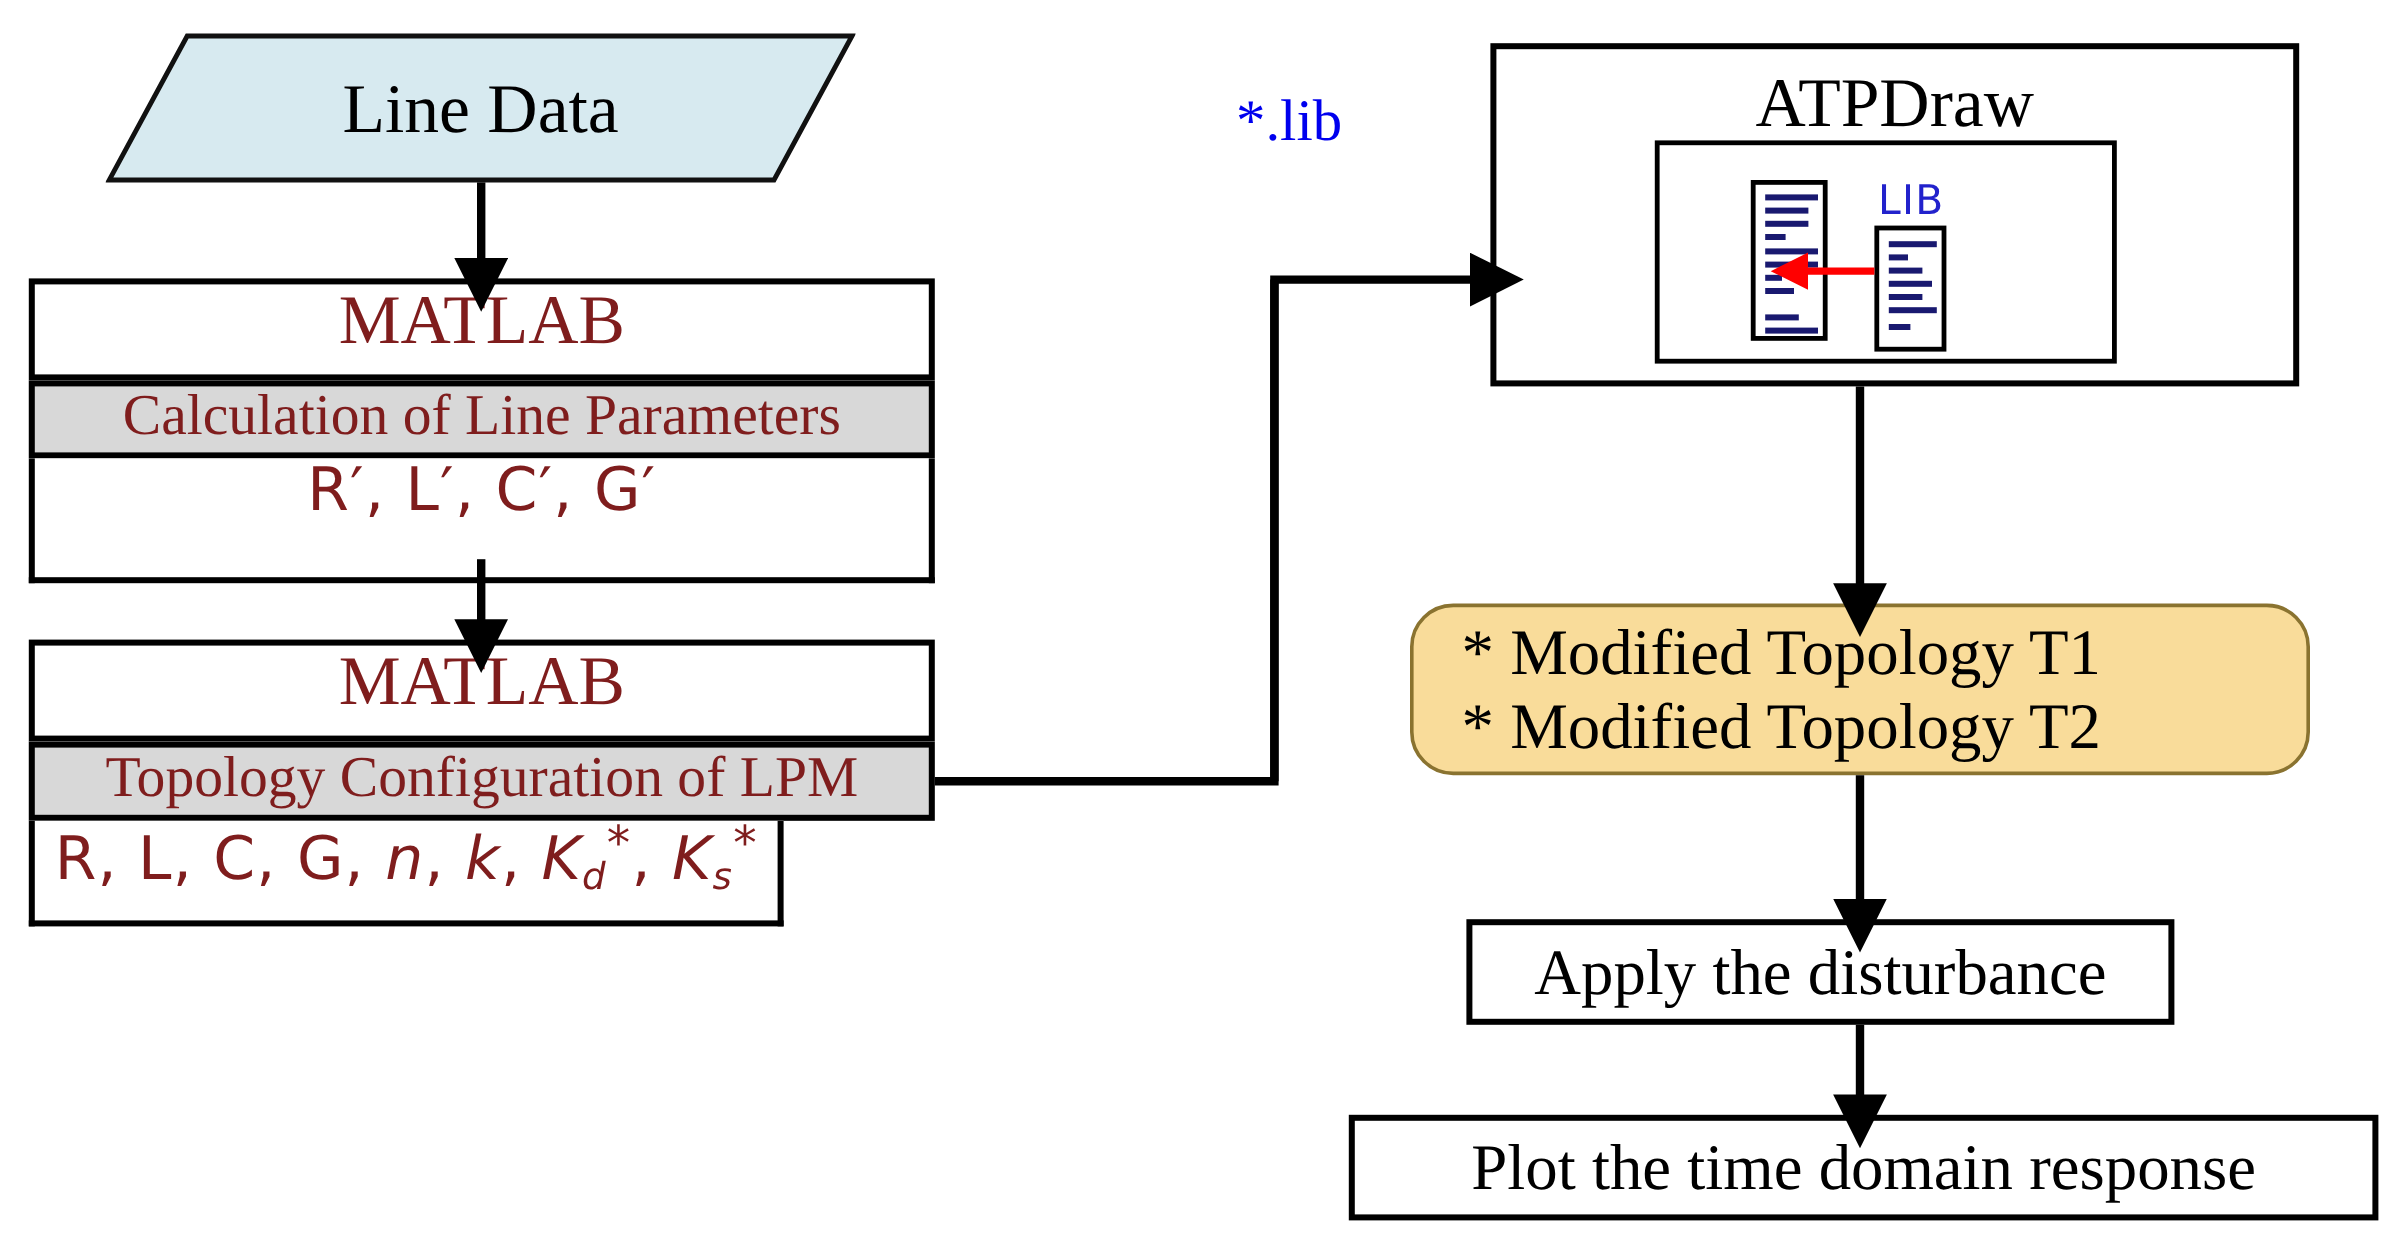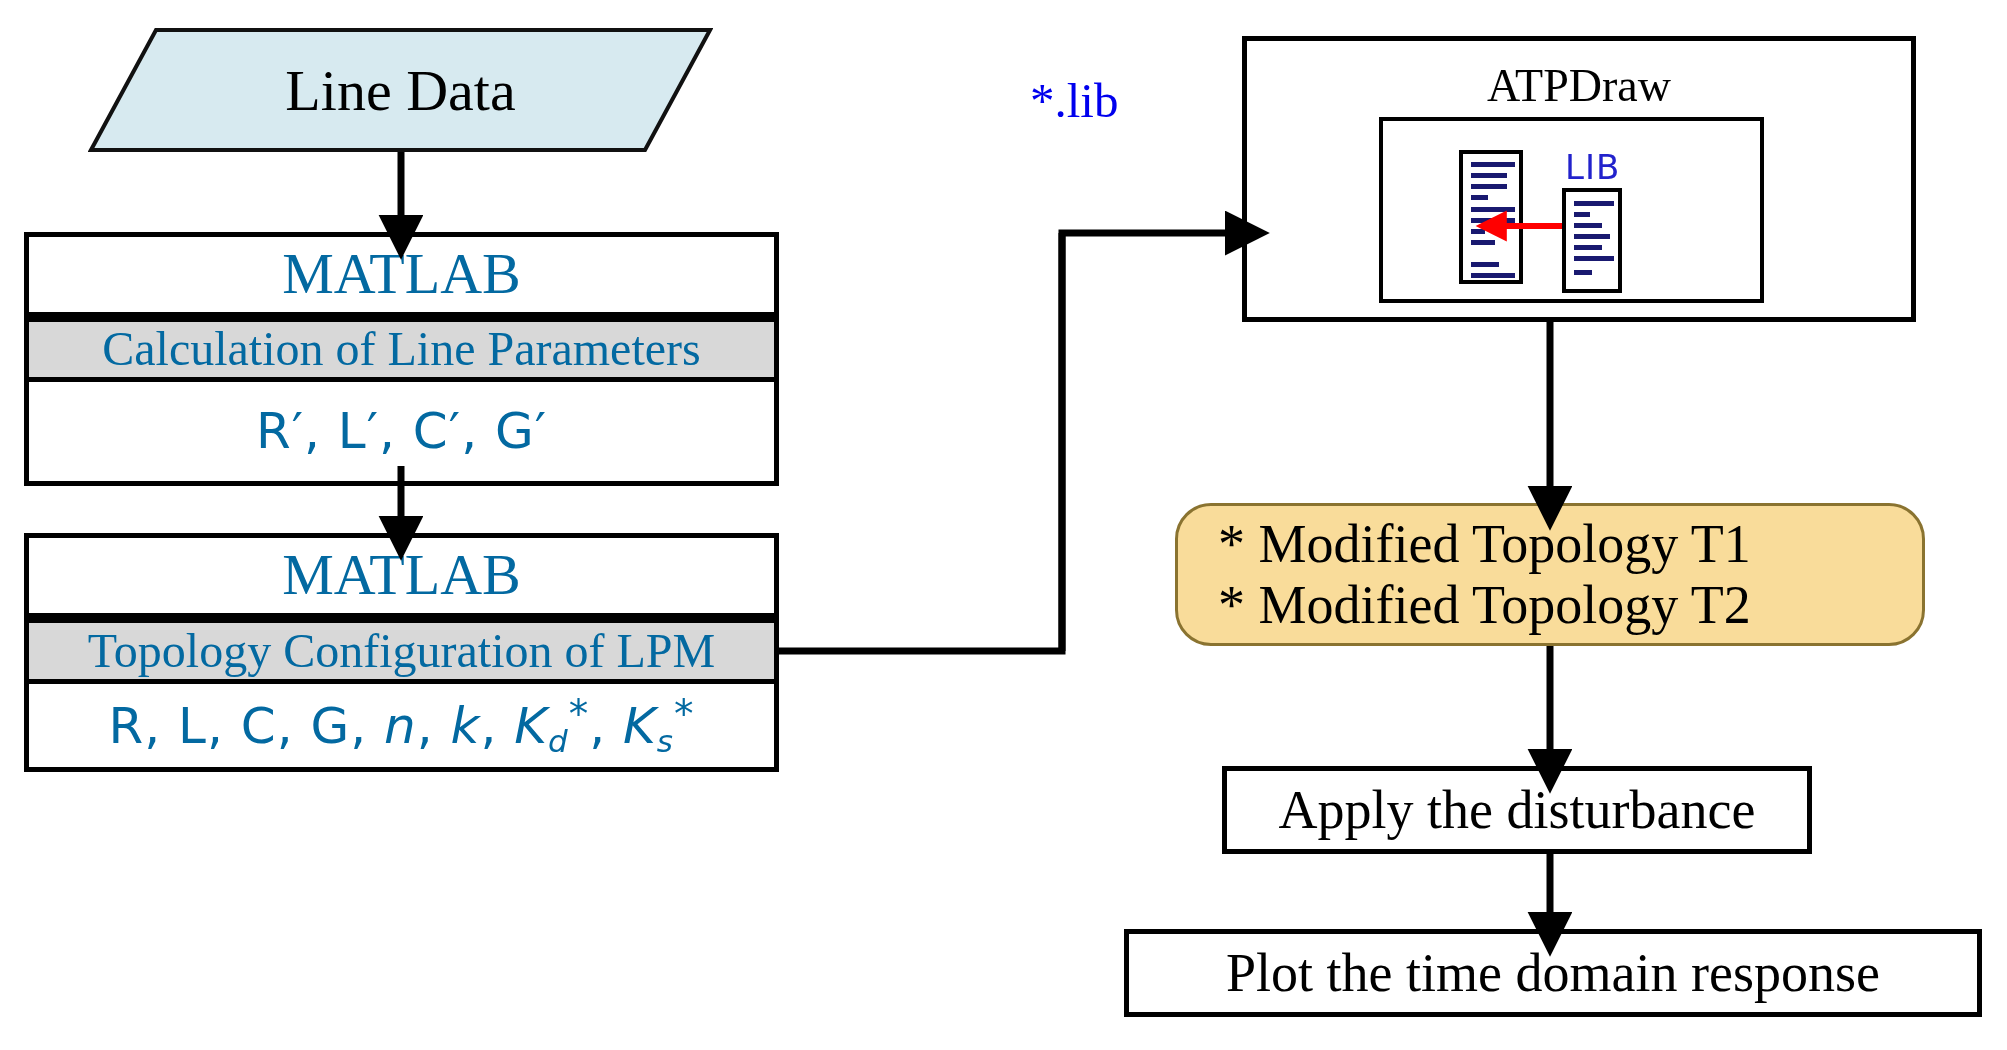--- a/index.html
+++ b/index.html
@@ -32,24 +32,24 @@
     align-items: center;
     justify-content: center;
     text-align: center;
     line-height: 1.05;
     color: #000000;
   }
   .rowbox {
     position: absolute;
     box-sizing: border-box;
     display: flex;
-    align-items: center;
+    align-items: flex-start;
     justify-content: center;
     text-align: center;
-    color: #0369a1;
+    color: #7f1d1d;
     line-height: 1.05;
   }
   .grayrow {
     background: #d8d8d8;
     border-top: 5px solid #000;
     border-bottom: 5px solid #000;
   }
   .parallelogram-wrap { position: absolute; }
   .para-svg { position: absolute; left: 0; top: 0; }
   .para-label {
@@ -77,21 +77,21 @@
     padding-left: 40px;
     color: #000;
   }
   .rounded div { font-size: 54px; line-height: 1.12; white-space: nowrap; }
 
   
   .t-matlab   { font-size: 58px; }
   .t-subtitle { font-size: 48px; }
   .t-sans     { font-family: "DejaVu Sans", "Liberation Sans", sans-serif; font-size: 50px; letter-spacing: 1px; }
   .t-plain    { font-size: 54px; }
-  .t-atp      { font-size: 46px; }
+  .t-atp      { font-size: 58px; }
 
   .t-sans i { font-style: italic; }
   .t-sans sub { font-size: 0.62em; font-style: italic; vertical-align: -0.28em; }
   .t-sans sup { font-size: 0.78em; vertical-align: 0.42em; }
 
   
   .lib-label {
     position: absolute;
     color: #0000ee;
     font-size: 49px;
@@ -151,21 +151,21 @@
   <div class="rowbox" style="left:24px; top:382px; width:755px; height:104px; border:5px solid #000; border-top:0; background:#fff; box-sizing:border-box;">
     <span class="t-sans">R′, L′, C′, G′</span>
   </div>
 
   <div class="rowbox" style="left:24px; top:533px; width:755px; height:85px; border:5px solid #000; background:#fff; box-sizing:border-box;">
     <span class="t-matlab">MATLAB</span>
   </div>
   <div class="rowbox grayrow" style="left:24px; top:618px; width:755px; height:66px; border-left:5px solid #000; border-right:5px solid #000; box-sizing:border-box;">
     <span class="t-subtitle">Topology Configuration of LPM</span>
   </div>
-  <div class="rowbox" style="left:24px; top:684px; width:755px; height:88px; border:5px solid #000; border-top:0; background:#fff; box-sizing:border-box;">
+  <div class="rowbox" style="left:24px; top:684px; width:629px; height:88px; border:5px solid #000; border-top:0; background:#fff; box-sizing:border-box;">
     <span class="t-sans">
       <span>R, L, C, G, </span><i>n</i><span>, </span><i>k</i><span>, </span><i>K</i><sub>d</sub><sup>*</sup><span>, </span><i>K</i><sub>s</sub><sup>*</sup>
     </span>
   </div>
 
   <div class="box" style="left:1242px; top:36px; width:674px; height:286px;"></div>
   <div class="abs" style="left:1242px; top:50px; width:674px; height:70px; display:flex; align-items:center; justify-content:center;">
     <span class="t-atp">ATPDraw</span>
   </div>
 

